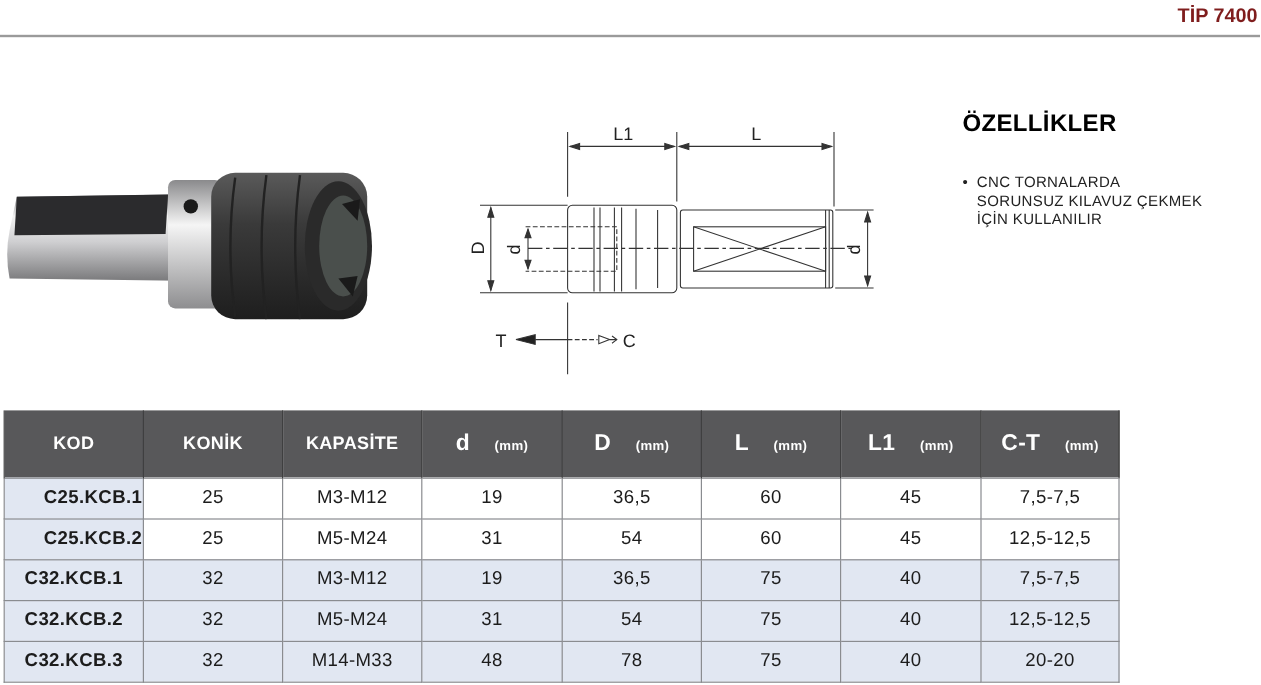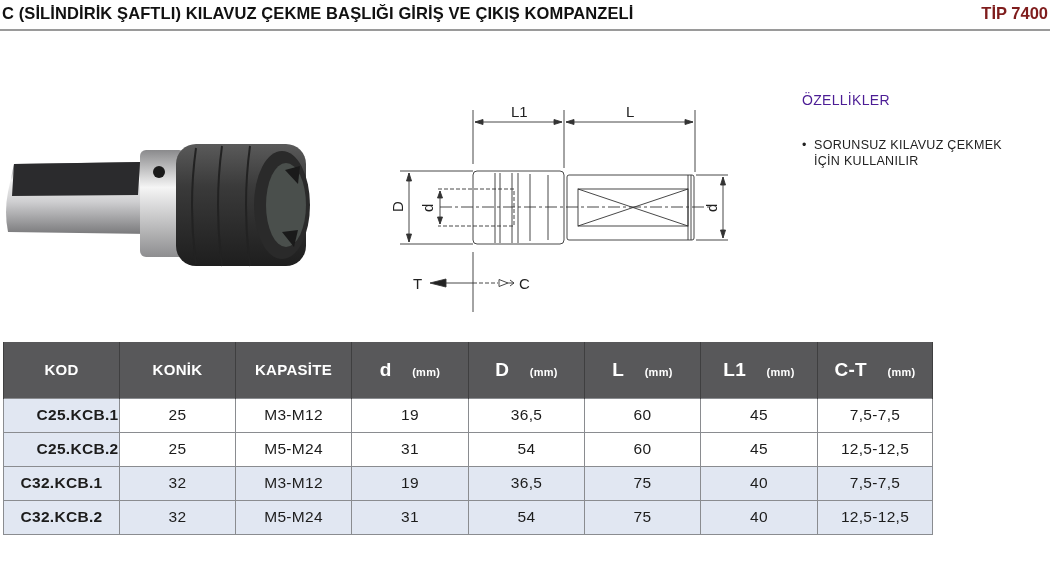--- a/index.html
+++ b/index.html
@@ -8,42 +8,41 @@
 
   .title-bar { position: absolute; left: 0; top: 0; width: 1051px; height: 32px; }
   .title { position: absolute; left: 2px; top: 4px; font-weight: bold; font-size: 16.5px; letter-spacing: 0.1px; color: #111; white-space: nowrap; font-family: "Liberation Sans", sans-serif; }
   .tip { position: absolute; right: 3px; top: 4px; font-weight: bold; font-size: 16.5px; color: #7f1d1d; font-family: "Liberation Sans", sans-serif; }
   .title-rule { position: absolute; left: 0; top: 29px; width: 1050px; height: 2px; background: #9a9a9a; }
 
   .photo { position: absolute; left: 0; top: 122px; width: 340px; height: 170px; }
   .drawing { position: absolute; left: 380px; top: 90px; width: 360px; height: 222px; }
 
   .features { position: absolute; left: 802px; top: 92px; width: 249px; }
-  .features h2 { font-size: 14px; font-weight: normal; color: #4c1d95; letter-spacing: 0.3px; font-family: "Liberation Sans", sans-serif; }
+  .features h2 { font-size: 20px; font-weight: bold; color: #000000; letter-spacing: 0.3px; font-family: "Liberation Sans", sans-serif; }
   .features ul { list-style: none; margin-top: 30px; font-size: 12.5px; line-height: 15.5px; color: #222; letter-spacing: 0.3px; font-family: "Liberation Sans", sans-serif; }
   .features li { position: relative; padding-left: 12px; }
   .features li .bullet { position: absolute; left: 0; top: 0; }
 
   table.spec { position: absolute; left: 3px; top: 342px; border-collapse: collapse; font-family: "Liberation Sans", sans-serif; }
   table.spec th { background: #58585a; color: #fff; height: 56px; font-size: 15px; font-weight: bold; text-align: center; border-left: 1px solid #3f3f40; border-right: 1px solid #3f3f40; letter-spacing: 0.3px; }
   table.spec th .big { font-size: 19px; }
   table.spec th .unit { font-size: 11px; font-weight: bold; margin-left: 16px; }
   table.spec td { height: 34px; text-align: center; font-size: 15.5px; color: #1c1c1c; border: 1px solid #8a8c90; letter-spacing: 0.3px; }
   table.spec td.kod { background: #e1e7f2; font-weight: bold; }
   table.spec tr.light td { background: #ffffff; }
   table.spec tr.light td.kod { background: #e1e7f2; padding-left: 32px; }
   table.spec tr.shade td { background: #e1e7f2; }
   .c0 { width: 116px; margin-top: 32px; } .c1 { width: 116px; } .c2 { width: 116px; } .c3 { width: 117px; }
   .c4 { width: 116px; } .c5 { width: 116px; } .c6 { width: 117px; } .c7 { width: 115px; }
 </style>
 </head>
 <body>
 
 <div class="title-bar">
-  <div class="title">C (SİLİNDİRİK ŞAFTLI) KILAVUZ ÇEKME BAŞLIĞI GİRİŞ VE ÇIKIŞ KOMPANZELİ</div>
   <div class="tip">TİP 7400</div>
   <div class="title-rule"></div>
 </div>
 
 <div class="photo">
   <svg width="340" height="170" viewBox="0 0 340 170">
     <defs>
       <linearGradient id="steel" x1="0" y1="0" x2="0" y2="1">
         <stop offset="0" stop-color="#6d6d70"></stop>
         <stop offset="0.25" stop-color="#f2f2f2"></stop>
@@ -142,20 +141,21 @@
       <text x="139" y="199">C</text>
     </g>
   </svg>
 </div>
 
 <div class="features">
   <h2>ÖZELLİKLER</h2>
   <ul>
     <li>
       <span class="bullet">•</span>
+      <div>CNC TORNALARDA</div>
       <div>SORUNSUZ KILAVUZ ÇEKMEK</div>
       <div>İÇİN KULLANILIR</div>
     </li>
   </ul>
 </div>
 
 <table class="spec">
   <thead>
     <tr>
       <th class="c0"><span>KOD</span></th>
@@ -202,14 +202,24 @@
     <tr class="shade">
       <td class="kod">C32.KCB.2</td>
       <td>32</td>
       <td>M5-M24</td>
       <td>31</td>
       <td>54</td>
       <td>75</td>
       <td>40</td>
       <td>12,5-12,5</td>
     </tr>
+    <tr class="shade">
+      <td class="kod">C32.KCB.3</td>
+      <td>32</td>
+      <td>M14-M33</td>
+      <td>48</td>
+      <td>78</td>
+      <td>75</td>
+      <td>40</td>
+      <td>20-20</td>
+    </tr>
   </tbody>
 </table>
 
 </body></html>

